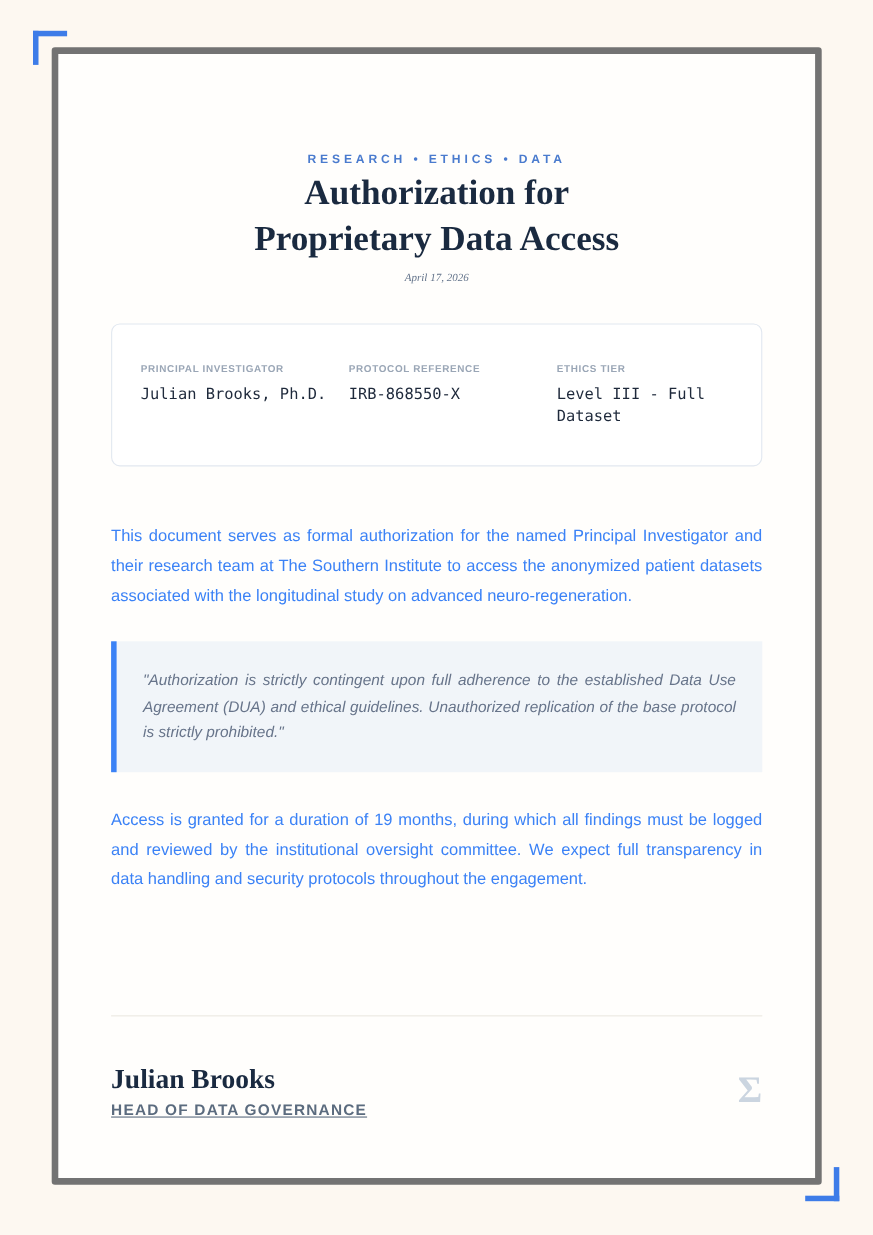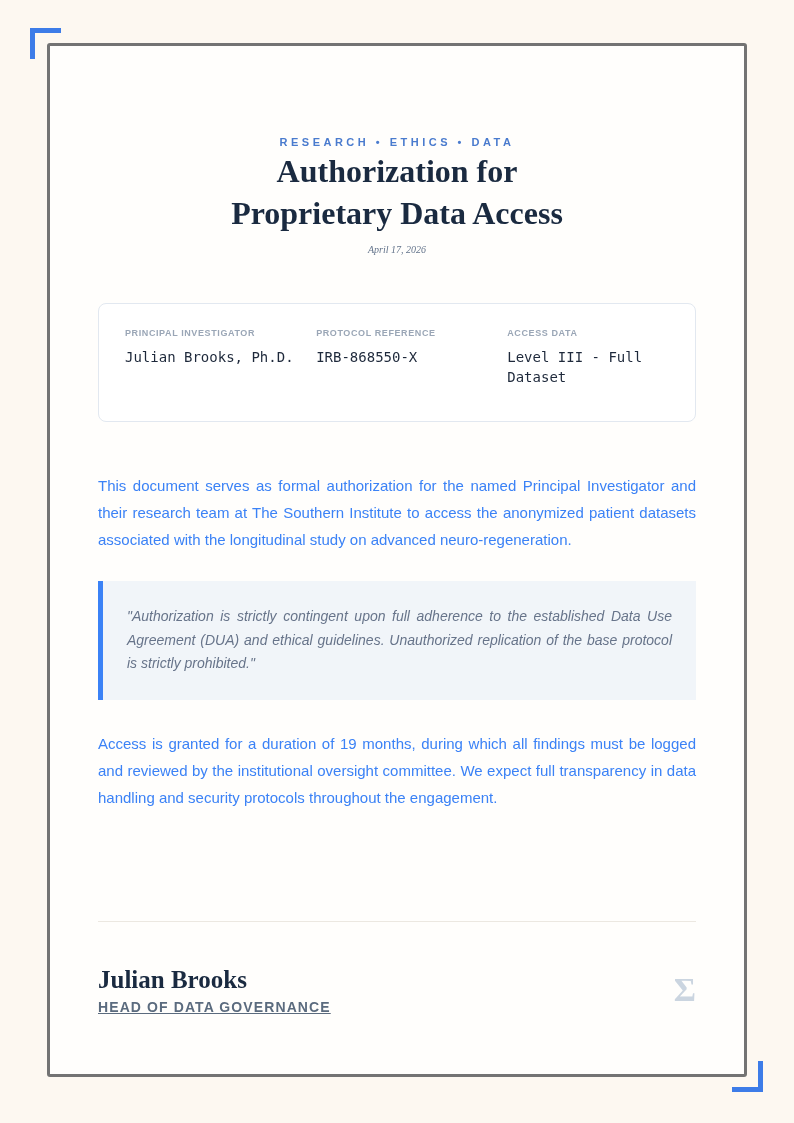--- a/index.html
+++ b/index.html
@@ -36,21 +36,21 @@
   }
 
   
   .doc-card {
     position: absolute;
     left: 47px;
     top: 43px;
     width: 700px;
     height: 1034px;
     background: #FFFEFC;
-    border: 3px solid #737373;
+    border: 6px solid #737373;
     border-radius: 3px;
     padding: 90px 48px 0 48px;
   }
 
   
   .doc-header { text-align: center; }
 
   .eyebrow {
     color: #4A7BCE;
     font-size: 11px;
@@ -70,25 +70,25 @@
   .doc-date {
     margin-top: 10px;
     font-family: "Liberation Serif", "DejaVu Serif", serif;
     font-style: italic;
     font-size: 10px;
     color: #64748B;
   }
 
   
   .info-card {
-    margin-top: 48px;
+    margin-top: 36px;
     border: 1px solid #E2E8F0;
     border-radius: 8px;
     background: #FFFFFF;
-    padding: 24px 26px 34px 26px;
+    padding: 35px 26px 34px 26px;
     display: grid;
     grid-template-columns: 1.12fr 1.12fr 1fr;
     column-gap: 10px;
   }
 
   .field-label {
     font-size: 9px;
     font-weight: bold;
     letter-spacing: 0.6px;
     color: #9AA6B6;
@@ -186,21 +186,21 @@
   <div class="info-card">
     <div class="field">
       <div class="field-label">PRINCIPAL INVESTIGATOR</div>
       <div class="field-value">Julian Brooks, Ph.D.</div>
     </div>
     <div class="field">
       <div class="field-label">PROTOCOL REFERENCE</div>
       <div class="field-value">IRB-868550-X</div>
     </div>
     <div class="field">
-      <div class="field-label">ACCESS DATA</div>
+      <div class="field-label">ETHICS TIER</div>
       <div class="field-value">Level III - Full Dataset</div>
     </div>
   </div>
 
   <p class="body-paragraph">This document serves as formal authorization for the named Principal Investigator and their research team at The Southern Institute to access the anonymized patient datasets associated with the longitudinal study on advanced neuro-regeneration.</p>
 
   <div class="quote-block">
     <div class="quote-text">"Authorization is strictly contingent upon full adherence to the established Data Use Agreement (DUA) and ethical guidelines. Unauthorized replication of the base protocol is strictly prohibited."</div>
   </div>
 

